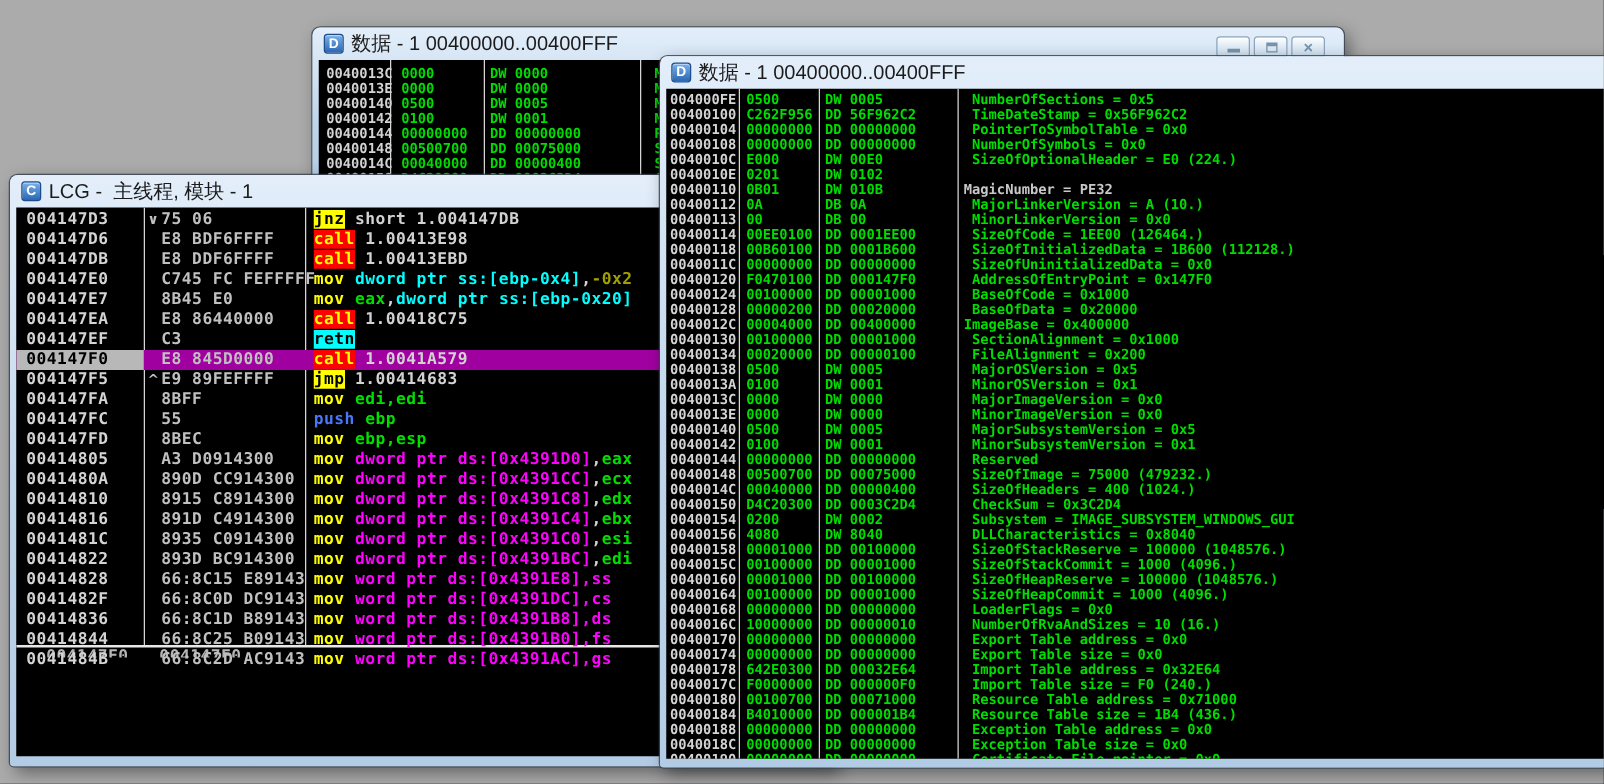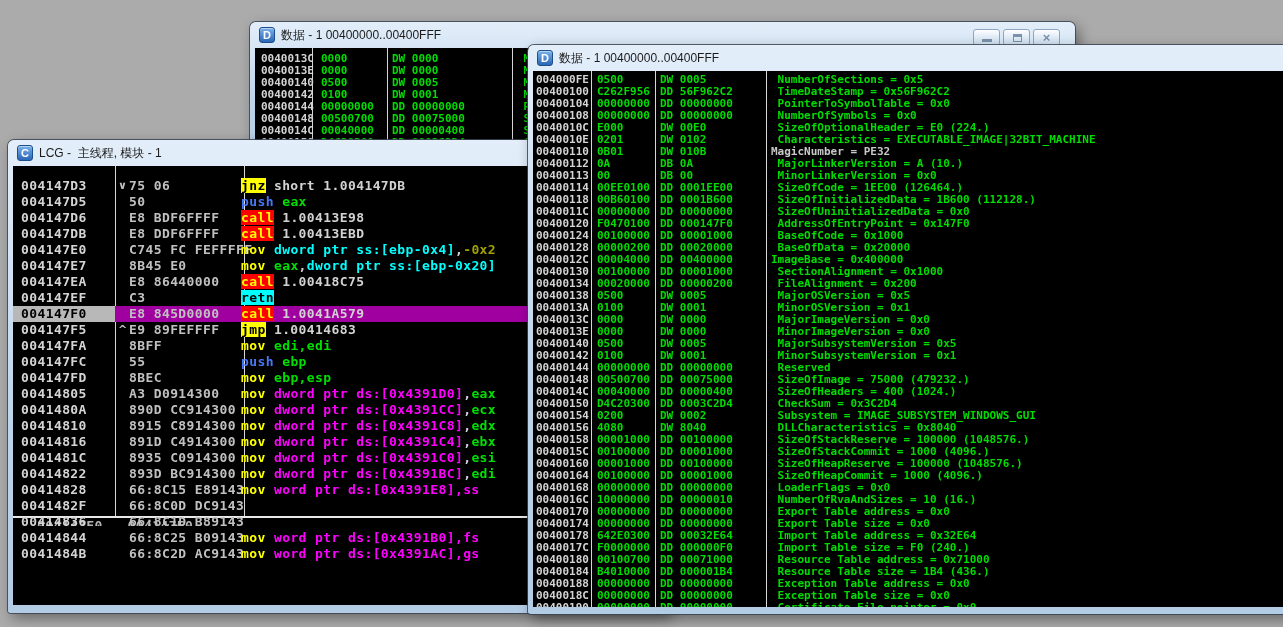--- a/index.html
+++ b/index.html
@@ -1,42 +1,42 @@
 <!DOCTYPE html>
 <html style="--c-desktop: #ababab; --c-green: #00dd00; --c-address: #d4d4d4; --c-bytes: #c0c0c0; --c-yellow: #ffff00; --c-red: #ff0000; --c-cyan: #00ffff; --c-blue: #4878f8; --c-reg: #00e000; --c-magenta: #ff00ff; --c-imm: #a0a000; --c-selection: #a000a0; --c-titlebar_blue: #bdd4ea;"><head>
 <meta charset="utf-8">
 <style>
 *{margin:0;padding:0;box-sizing:border-box}
 html,body{width:1283px;height:627px;overflow:hidden}
 body{position:relative;background:var(--c-desktop,#ababab);font-family:"Liberation Sans",sans-serif}
 .window{position:absolute;border-radius:6px 6px 3px 3px;background:linear-gradient(180deg,#e3eefa,#bdd4ea 60%,#b3cce6);box-shadow:0 0 0 1px rgba(58,68,80,.85),4px 5px 14px rgba(0,0,0,.42)}
 .titlebar{position:absolute;left:0;right:0;top:0;height:26px;display:flex;align-items:center;padding-left:9px;gap:6px}
 .win-icon{width:16px;height:16px;min-width:16px;border-radius:3px;background:linear-gradient(#7ab2ec,#2a66b4);border:1px solid #1d4e8c;color:#fff;font-weight:bold;font-size:11px;display:flex;align-items:center;justify-content:center;box-shadow:inset 0 1px 0 rgba(255,255,255,.45)}
-.win-title{font-size:12px;color:#1b1b1b;white-space:pre}
+.win-title{font-size:16px;color:#1b1b1b;white-space:pre}
 .content{position:absolute;background:#000;overflow:hidden}
 .mono,.drow,.crow,.cpu-info{font-family:"DejaVu Sans Mono",monospace;font-weight:bold}
 
 .drow{position:relative;height:12px;line-height:12px;font-size:11px;z-index:1}
 .dc{position:absolute;top:0;white-space:pre}
 .daddr{color:var(--c-address,#d4d4d4)}
 .dval,.ddis,.dcom{color:var(--c-green,#00dd00)}
 .comwhite{color:#c8c8c8}
 #back-rows .daddr{left:6px}#back-rows .dval{left:66px}#back-rows .ddis{left:137px}#back-rows .dcom{left:262px}
 #front-rows .daddr{left:3px}#front-rows .dval{left:64px}#front-rows .ddis{left:127px}#front-rows .dcom{left:238px}
 .vsep{position:absolute;top:0;bottom:0;width:1px;background:#d6d6d6;z-index:0}
 
-#cpu-rows{position:relative;height:350px;padding-top:12px;letter-spacing:.4px}
+#cpu-rows{position:relative;height:350px;padding-top:2px;letter-spacing:.4px}
 .crow{position:relative;height:16px;line-height:16px;font-size:13px;z-index:1}
 .crow.sel{background:var(--c-selection,#a000a0)}
 .cc{position:absolute;top:0;white-space:pre}
 .caddr{left:0;width:102px;padding-left:8px;color:var(--c-address,#d4d4d4)}
 .crow.sel .caddr{background:#b8b8b8;color:#000}
 .cmark{left:105px;color:#c0c0c0;font-family:"DejaVu Sans",sans-serif;font-size:11px}
 .cbytes{left:116px;color:var(--c-bytes,#c0c0c0)}
-.ccmd{left:228px}
+.ccmd{left:238px}
 .tok{white-space:pre}
 .t-kw{color:var(--c-yellow,#ffff00)}
 .t-jmpkw{background:var(--c-yellow,#ffff00);color:#000}
 .t-callkw{background:var(--c-red,#ff0000);color:var(--c-yellow,#ffff00)}
 .t-retkw{background:var(--c-cyan,#00ffff);color:#000}
 .t-pushkw{color:var(--c-blue,#4878f8)}
 .t-reg{color:var(--c-reg,#00e000)}
 .t-stack{color:var(--c-cyan,#00ffff)}
 .t-data{color:var(--c-magenta,#ff00ff)}
 .t-imm{color:var(--c-imm,#a0a000)}
@@ -133,26 +133,20 @@
     <div id="cpu-rows">
       <div class="vsep" style="left:102px"></div>
       <div class="vsep" style="left:231px"></div>
     <div class="crow">
           <span class="cc caddr">004147D3</span>
           <span class="cc cmark">∨</span>
           <span class="cc cbytes">75 06</span>
           <span class="cc ccmd"><span class="tok t-jmpkw">jnz</span><span class="tok t-plain"> short 1.004147DB</span></span>
         </div>
         <div class="crow">
-          <span class="cc caddr">004147D5</span>
-          <span class="cc cmark"></span>
-          <span class="cc cbytes">50</span>
-          <span class="cc ccmd"><span class="tok t-pushkw">push</span><span class="tok t-plain"> </span><span class="tok t-reg">eax</span></span>
-        </div>
-        <div class="crow">
           <span class="cc caddr">004147D6</span>
           <span class="cc cmark"></span>
           <span class="cc cbytes">E8 BDF6FFFF</span>
           <span class="cc ccmd"><span class="tok t-callkw">call</span><span class="tok t-plain"> 1.00413E98</span></span>
         </div>
         <div class="crow">
           <span class="cc caddr">004147DB</span>
           <span class="cc cmark"></span>
           <span class="cc cbytes">E8 DDF6FFFF</span>
           <span class="cc ccmd"><span class="tok t-callkw">call</span><span class="tok t-plain"> 1.00413EBD</span></span>
@@ -250,25 +244,27 @@
         <div class="crow">
           <span class="cc caddr">00414828</span>
           <span class="cc cmark"></span>
           <span class="cc cbytes">66:8C15 E89143</span>
           <span class="cc ccmd"><span class="tok t-kw">mov</span><span class="tok t-plain"> </span><span class="tok t-data">word ptr ds:[0x4391E8],ss</span></span>
         </div>
         <div class="crow">
           <span class="cc caddr">0041482F</span>
           <span class="cc cmark"></span>
           <span class="cc cbytes">66:8C0D DC9143</span>
+          <span class="cc ccmd"><span class="tok t-kw">mov</span><span class="tok t-plain"> </span><span class="tok t-data">word ptr ds:[0x4391DC],cs</span></span>
         </div>
         <div class="crow">
           <span class="cc caddr">00414836</span>
           <span class="cc cmark"></span>
           <span class="cc cbytes">66:8C1D B89143</span>
+          <span class="cc ccmd"><span class="tok t-kw">mov</span><span class="tok t-plain"> </span><span class="tok t-data">word ptr ds:[0x4391B8],ds</span></span>
         </div>
         <div class="crow">
           <span class="cc caddr">00414844</span>
           <span class="cc cmark"></span>
           <span class="cc cbytes">66:8C25 B09143</span>
           <span class="cc ccmd"><span class="tok t-kw">mov</span><span class="tok t-plain"> </span><span class="tok t-data">word ptr ds:[0x4391B0],fs</span></span>
         </div>
         <div class="crow">
           <span class="cc caddr">0041484B</span>
           <span class="cc cmark"></span>
@@ -320,21 +316,20 @@
         <div class="drow">
           <span class="dc daddr">0040010C</span>
           <span class="dc dval">E000</span>
           <span class="dc ddis">DW 00E0</span>
           <span class="dc dcom"> SizeOfOptionalHeader = E0 (224.)</span>
         </div>
         <div class="drow">
           <span class="dc daddr">0040010E</span>
           <span class="dc dval">0201</span>
           <span class="dc ddis">DW 0102</span>
-          <span class="dc dcom"> Characteristics = EXECUTABLE_IMAGE|32BIT_MACHINE</span>
         </div>
         <div class="drow">
           <span class="dc daddr">00400110</span>
           <span class="dc dval">0B01</span>
           <span class="dc ddis">DW 010B</span>
           <span class="dc dcom comwhite">MagicNumber = PE32</span>
         </div>
         <div class="drow">
           <span class="dc daddr">00400112</span>
           <span class="dc dval">0A</span>
@@ -391,21 +386,21 @@
         </div>
         <div class="drow">
           <span class="dc daddr">00400130</span>
           <span class="dc dval">00100000</span>
           <span class="dc ddis">DD 00001000</span>
           <span class="dc dcom"> SectionAlignment = 0x1000</span>
         </div>
         <div class="drow">
           <span class="dc daddr">00400134</span>
           <span class="dc dval">00020000</span>
-          <span class="dc ddis">DD 00000200</span>
+          <span class="dc ddis">DD 00000100</span>
           <span class="dc dcom"> FileAlignment = 0x200</span>
         </div>
         <div class="drow">
           <span class="dc daddr">00400138</span>
           <span class="dc dval">0500</span>
           <span class="dc ddis">DW 0005</span>
           <span class="dc dcom"> MajorOSVersion = 0x5</span>
         </div>
         <div class="drow">
           <span class="dc daddr">0040013A</span>

